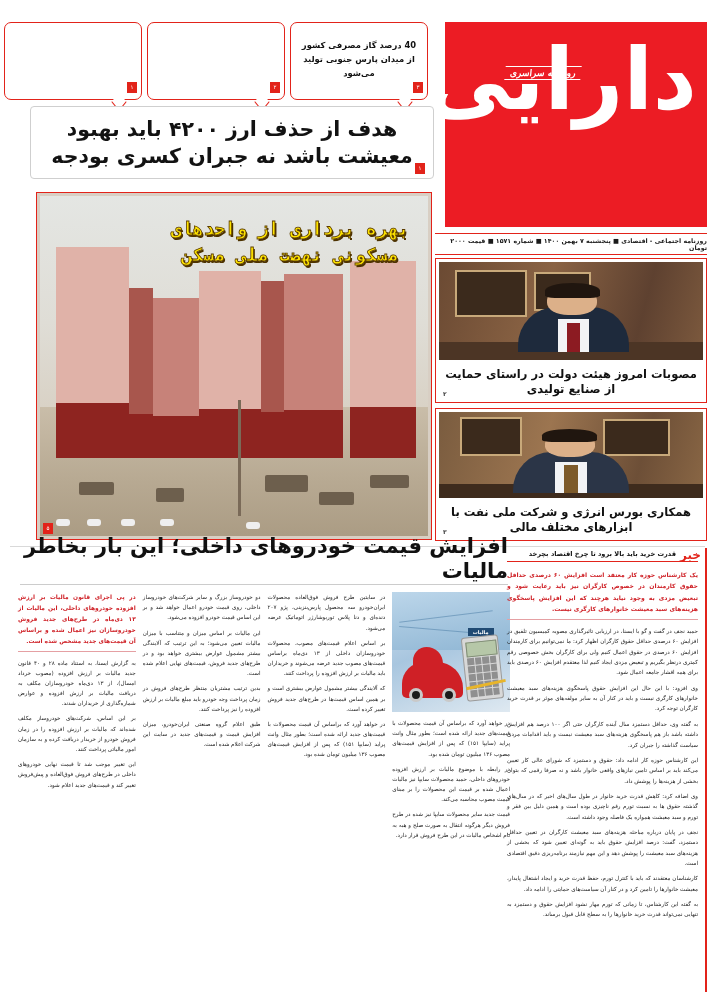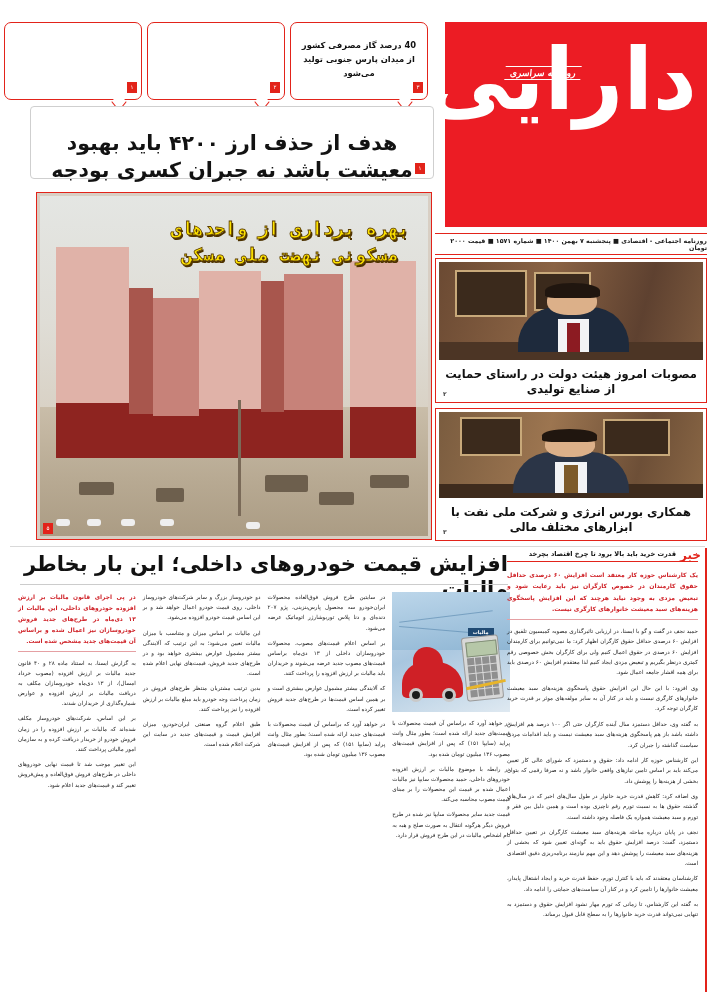--- a/index.html
+++ b/index.html
@@ -65,21 +65,21 @@
     color:#fff;font-size:86px;font-weight:bold;line-height:1;
     text-align:center;
     font-family:"DejaVu Sans","Liberation Sans",sans-serif;
     letter-spacing:-2px;
   }
 
   
   .lead-box{
     position:absolute;left:30px;top:106px;width:404px;height:73px;
     border:1.3px solid #cfcfcf;border-radius:4px;background:#fff;
-    box-sizing:border-box;padding:23px 14px 0 14px;
+    box-sizing:border-box;padding:9px 14px 0 14px;
   }
   .lead-title{
     font-size:20.5px;font-weight:bold;line-height:1.32;
     text-align:center;color:#121212;letter-spacing:-0.6px;
   }
   .lead-num{
     position:absolute;right:8px;bottom:4px;
     background:#e2231a;color:#fff;font-size:5.5px;
     width:10px;height:11px;line-height:11px;text-align:center;
   }
@@ -154,21 +154,21 @@
 
   
   .divider{
     position:absolute;left:10px;right:10px;top:546px;height:0;
     border-top:1.2px solid #d9d9d9;
   }
 
   
   .bot-head{
     position:absolute;left:20px;top:552px;width:488px;height:32px;
-    display:flex;align-items:flex-start;justify-content:center;
+    display:flex;align-items:flex-end;justify-content:center;
   }
   .bot-head h2{
     margin:0;font-size:21px;font-weight:bold;color:#111;
     letter-spacing:-0.6px;line-height:1.2;
   }
   .bot-rule{
     position:absolute;left:20px;top:584px;width:488px;height:0;
     border-top:1px solid #cccccc;
   }
 

